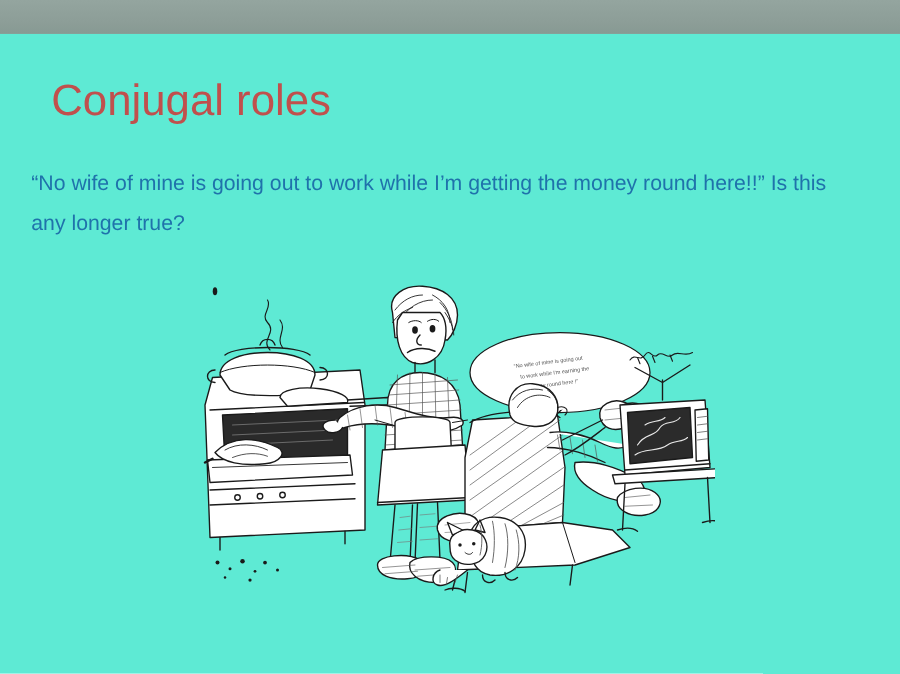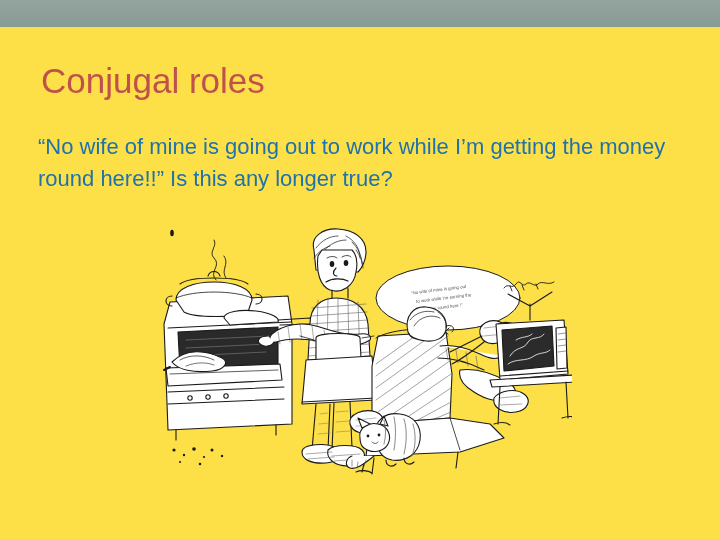--- a/index.html
+++ b/index.html
@@ -7,21 +7,21 @@
     padding: 0;
     background: #ffffff;
   }
   body {
     font-family: "Liberation Sans", sans-serif;
   }
   .slide {
     position: relative;
     width: 720px;
     height: 539px;
-    background: #fde047;
+    background: #5eead4;
     overflow: hidden;
   }
   .top-banner {
     position: absolute;
     left: 0;
     top: 0;
     width: 720px;
     height: 27px;
     background: #8fa09a;
   }
@@ -39,24 +39,24 @@
     top: 60px;
     font-size: 35px;
     line-height: 41px;
     color: #c0504d;
     letter-spacing: 0px;
     white-space: nowrap;
     font-weight: 400;
   }
   .body-text {
     position: absolute;
-    left: 38px;
+    left: 25px;
     top: 131px;
     width: 645px;
-    font-size: 22px;
+    font-size: 17px;
     line-height: 32px;
     color: #1f72ab;
     font-weight: 400;
   }
   .cartoon-wrap {
     position: absolute;
     left: 160px;
     top: 228px;
     width: 412px;
     height: 272px;

